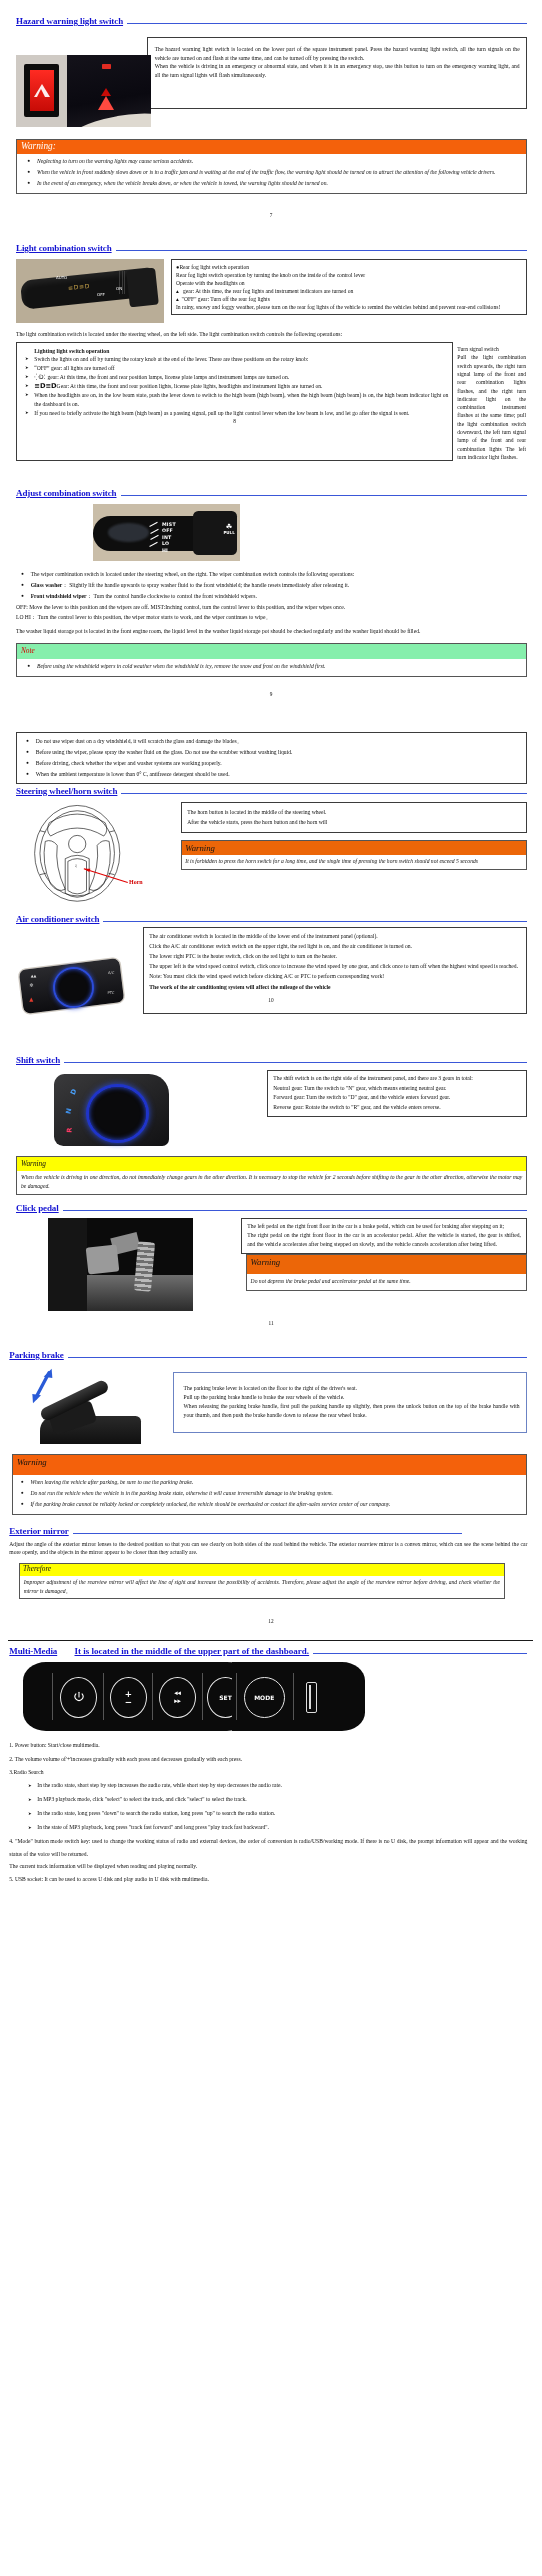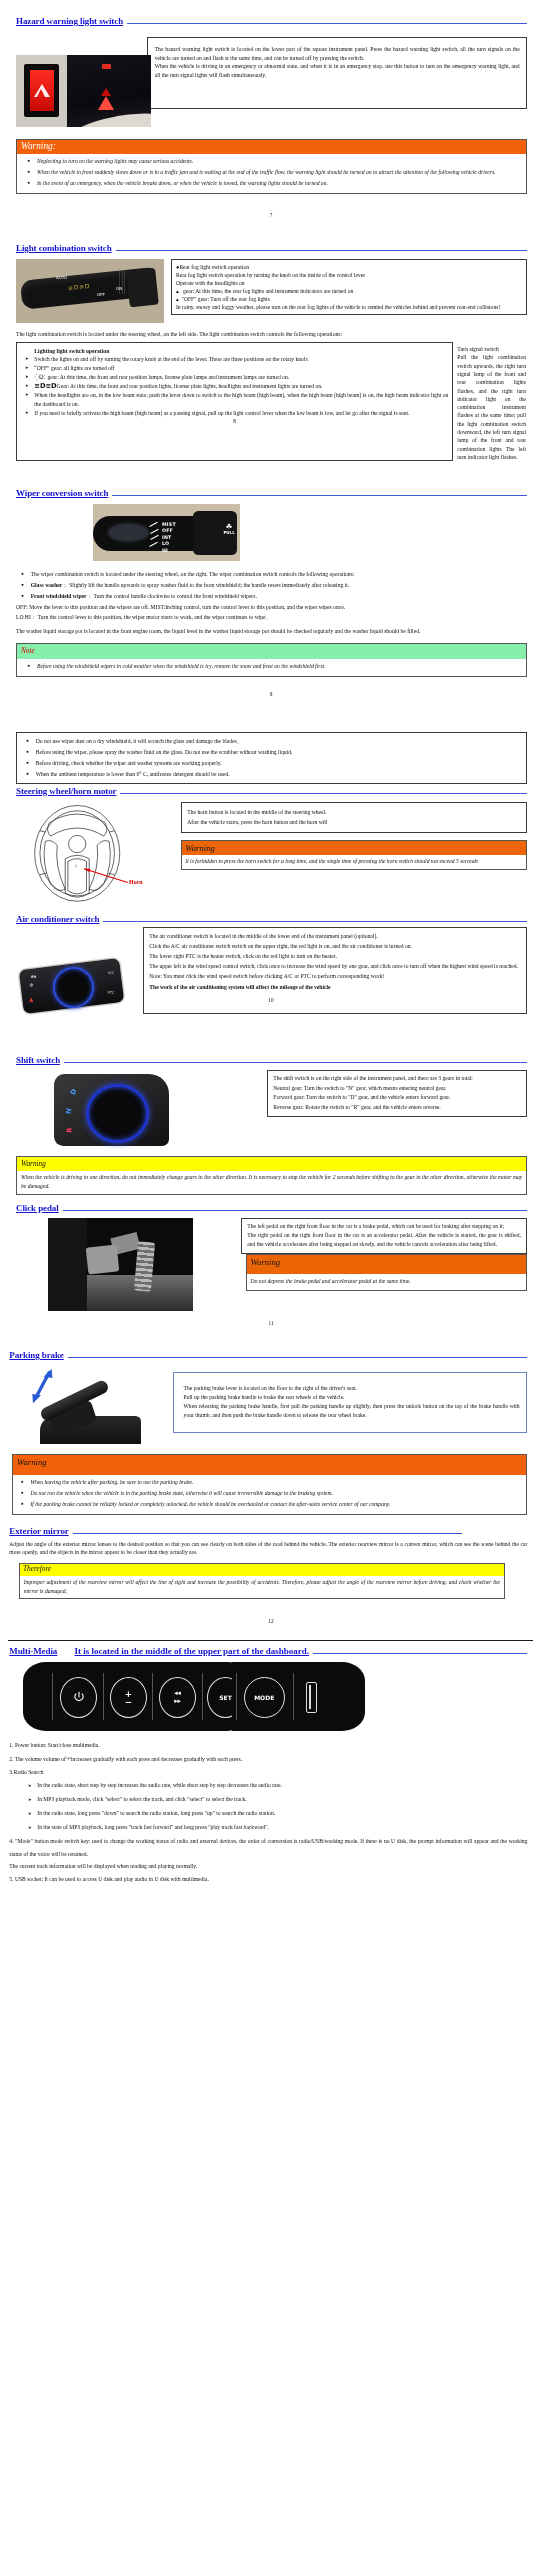--- a/index.html
+++ b/index.html
@@ -252,21 +252,21 @@
     </div>
     <div style="width:75px;border:0.7px solid #3b3b3b;border-left:0.7px solid #3b3b3b;border-right:none;border-top:none;border-bottom:none;padding:2.7px 1.3px 0 4px;box-sizing:border-box;">
       <div style="font-size:5.6px;line-height:8.3px;text-align:justify;white-space:pre-line;">Turn signal switch
 Pull the light combination switch upwards, the right turn signal lamp of the front and rear combination lights flashes, and the right turn indicator light on the combination instrument flashes at the same time; pull the light combination switch downward, the left turn signal lamp of the front and rear combination lights The left turn indicator light flashes.</div>
     </div>
   </div>
 
   <div style="height:27px"></div>
 
   <div class="sec-head">
-    <span class="ttl">Wiper conversion switch</span>
+    <span class="ttl">Adjust combination switch</span>
     <span class="rule"></span>
   </div>
 
   <div style="height:5.3px"></div>
 
   <div style="margin-left:93px;">
     <div class="wiper photo">
       <div class="b1"></div>
       <div class="b2"></div>
       <div class="gloss"></div>
@@ -324,21 +324,21 @@
           <li>Do not use wiper dust on a dry windshield, it will scratch the glass and damage the blades。</li>
           <li>Before using the wiper, please spray the washer fluid on the glass. Do not use the scrubber without washing liquid.</li>
           <li>Before driving, check whether the wiper and washer systems are working properly.</li>
           <li>When the ambient temperature is lower than 0° C, antifreeze detergent should be used.</li>
         </ul>
       </div>
     </div>
   </div>
 
   <div class="sec-head" style="margin-top:1.3px;">
-    <span class="ttl">Steering wheel/horn motor</span>
+    <span class="ttl">Steering wheel/horn switch</span>
     <span class="rule"></span>
   </div>
 
   <div style="height:4px"></div>
 
   <div class="two-col" style="margin:0 14.7px 0 16px;">
     <div class="wheelwrap">
       <svg width="153" height="112" viewBox="0 0 230 168">
         <g fill="none" stroke="#1a1a1a" stroke-width="1">
           <ellipse cx="92" cy="80" rx="64" ry="72"></ellipse>

